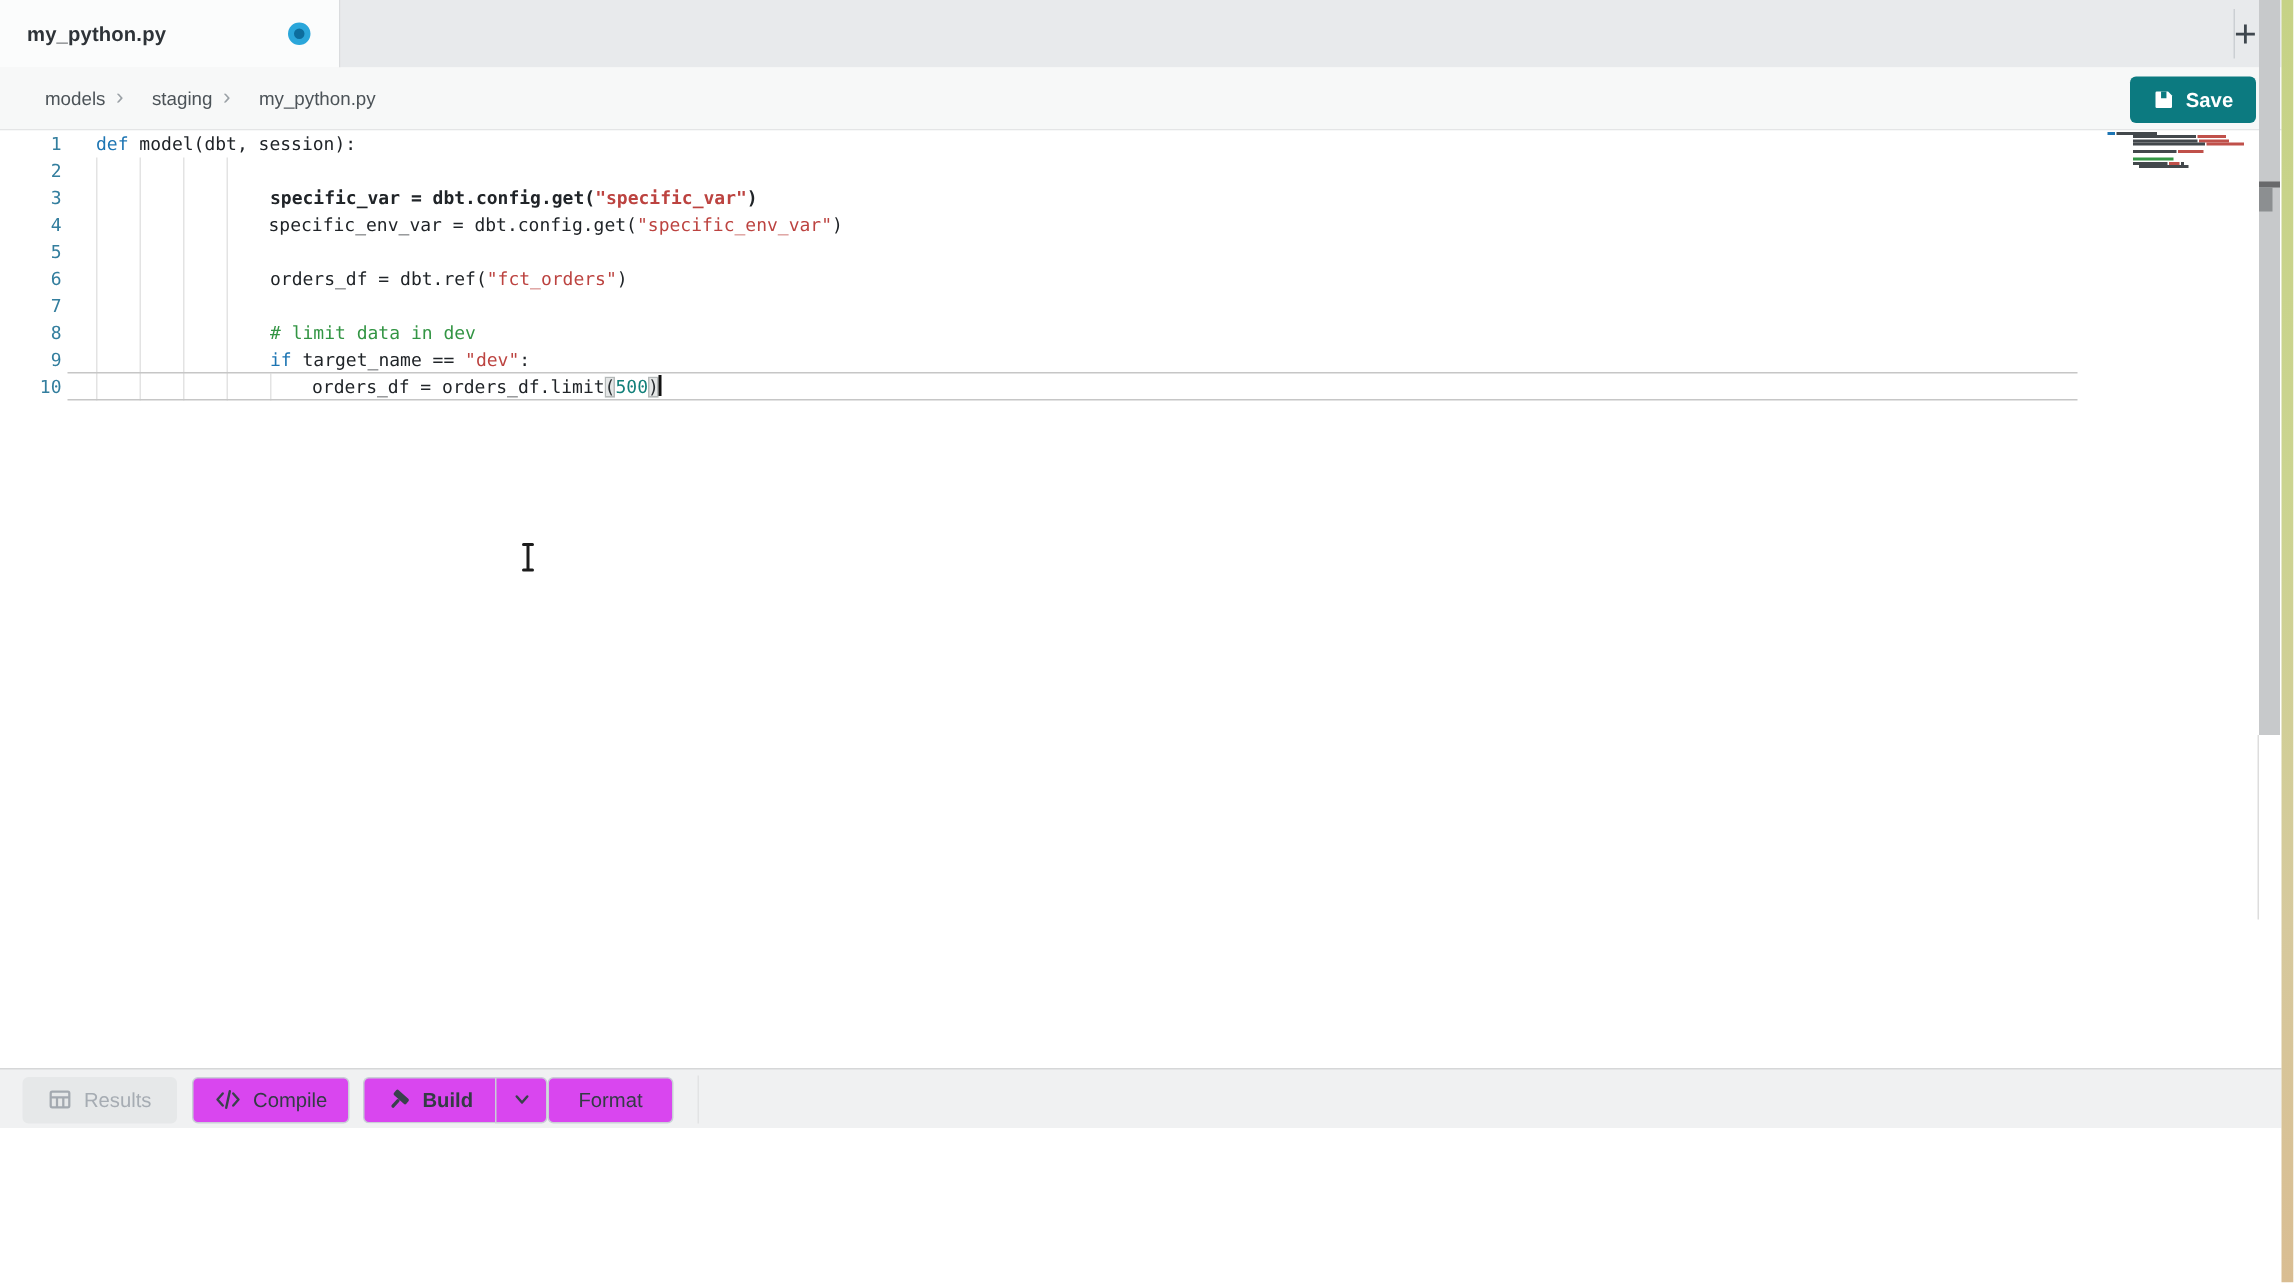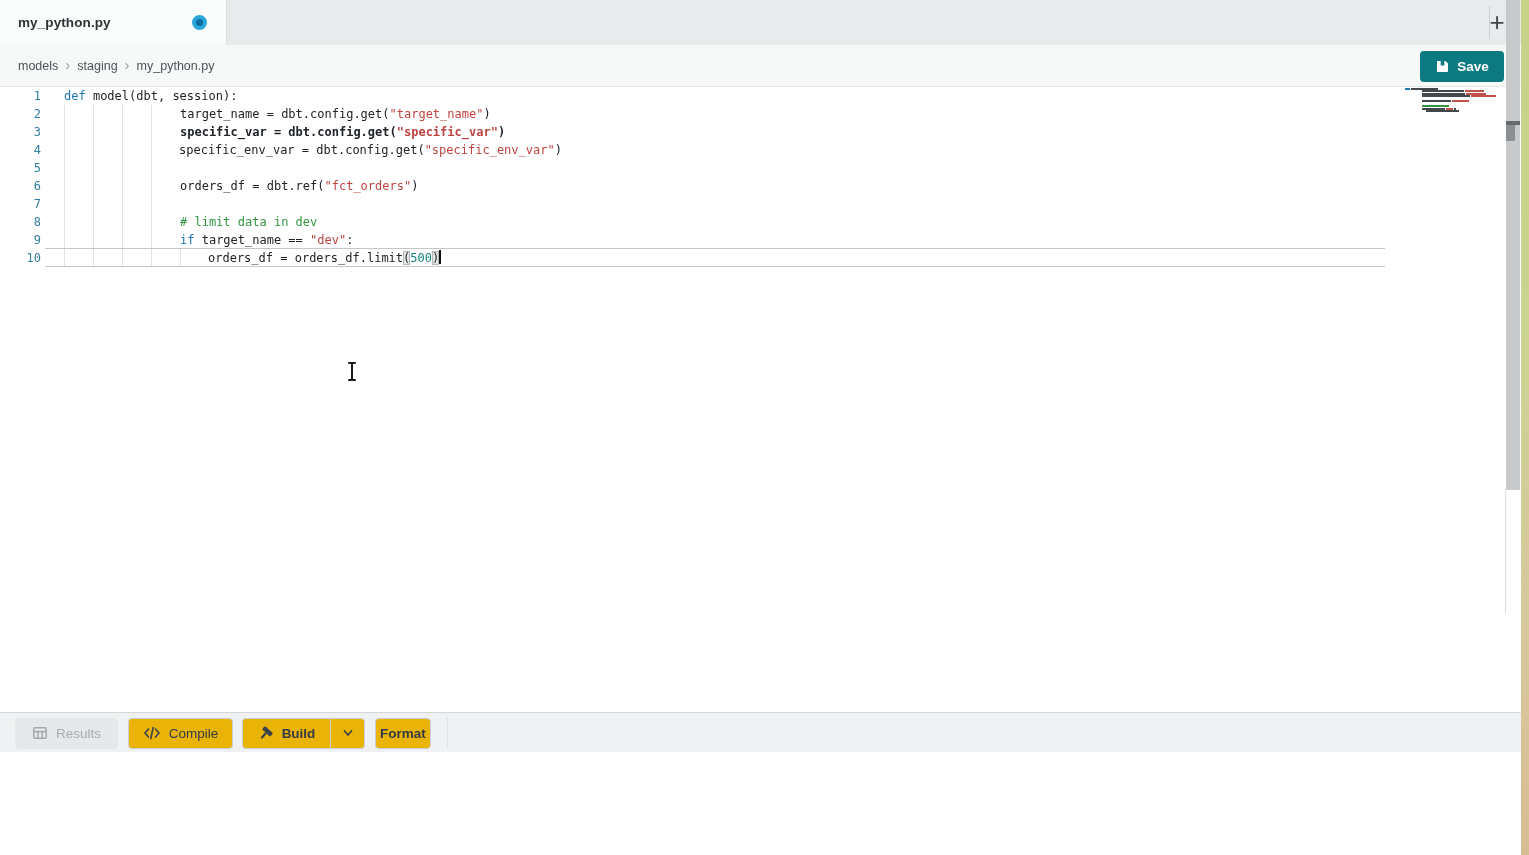--- a/index.html
+++ b/index.html
@@ -9,21 +9,21 @@
   
   .tabbar{position:absolute;left:0;top:0;width:1521px;height:45px;background:#e8eaec;}
   .active-tab{position:absolute;left:0;top:0;width:227px;height:45px;background:#fbfcfc;display:flex;align-items:center;padding-left:18px;box-sizing:border-box;border-right:1px solid #dadcde;cursor:pointer;}
   .active-tab .title{font-size:13.5px;font-weight:700;color:#2e3338;letter-spacing:.1px;}
   .dirty-dot{position:absolute;left:192px;top:15px;width:15px;height:15px;border-radius:50%;border:4px solid #2aa6da;background:#0d6d9d;box-sizing:border-box;}
   .tab-sep{position:absolute;left:1489px;top:6px;width:1px;height:33px;background:#cbcfd3;}
   .newtab{position:absolute;left:1482px;top:3px;width:30px;height:38px;border:none;background:transparent;font-size:26px;font-weight:300;color:#3f474e;line-height:36px;text-align:center;padding:0;cursor:pointer;}
 
   
   .crumbbar{position:absolute;left:0;top:45px;width:1521px;height:42px;background:#f7f8f8;border-bottom:1px solid #e4e5e6;box-sizing:border-box;display:flex;align-items:center;padding-left:18px;gap:7px;font-size:12.5px;color:#4c5358;}
-  .crumb{cursor:pointer;}
+  .crumb{cursor:pointer;margin-left:12px;}
   .crumb-sep{color:#9aa0a5;font-size:15px;line-height:1;margin-top:-2px;}
   .save-btn{position:absolute;left:1420px;top:51px;width:84px;height:31px;background:var(--teal,#0c7a80);border:none;border-radius:4px;color:#fff;display:flex;align-items:center;justify-content:center;gap:7px;font-size:13.5px;font-weight:600;font-family:"Liberation Sans",sans-serif;cursor:pointer;}
 
   
   .editor{position:absolute;left:0;top:87px;width:1521px;height:624px;background:#fff;overflow:hidden;}
   .code-lines{position:absolute;left:0;top:0;}
   .code-line{height:18px;display:flex;font-family:"DejaVu Sans Mono","Liberation Mono",monospace;font-size:12px;line-height:18px;color:#202428;width:1385px;position:relative;white-space:pre;}
   .gutter{width:41px;text-align:right;color:var(--lineno,#337e9e);flex:none;}
   .line-text{margin-left:23px;}
   .tk-kw{color:var(--kw,#1d75b3);}
@@ -58,28 +58,28 @@
 
   
   .ibeam{position:absolute;left:346px;top:361px;width:12px;height:21px;pointer-events:none;}
   .ibeam .stem{position:absolute;left:5px;top:2px;width:2px;height:17px;background:#1c1c1c;}
   .ibeam::before,.ibeam::after{content:"";position:absolute;left:2px;width:8px;height:2px;background:#1c1c1c;border-radius:1px;}
   .ibeam::before{top:1px;}
   .ibeam::after{bottom:1px;}
 
   
   .toolbar{position:absolute;left:0;top:712px;width:1521px;height:40px;background:#f0f1f2;border-top:1px solid #d6d7d8;box-sizing:content-box;display:flex;align-items:center;}
-  .btn{height:31px;border-radius:4px;display:flex;align-items:center;justify-content:center;gap:8px;font-size:13.5px;color:#333c44;font-family:"Liberation Sans",sans-serif;background:#eab308;border:1px solid #c9cfd6;box-sizing:border-box;cursor:pointer;padding:0;}
+  .btn{height:31px;border-radius:4px;display:flex;align-items:center;justify-content:center;gap:8px;font-size:13.5px;color:#333c44;font-family:"Liberation Sans",sans-serif;background:#d946ef;border:1px solid #c9cfd6;box-sizing:border-box;cursor:pointer;padding:0;}
   .btn.disabled{background:#e6e8e9;border-color:#e6e8e9;color:#a6acb3;cursor:default;}
   .btn-preview{margin-left:15px;width:103px;}
   .btn-compile{margin-left:10px;width:105px;}
   .build-group{margin-left:9px;display:flex;}
   .btn-build{width:88px;border-radius:4px 0 0 4px;border-right:none;font-weight:bold;}
   .btn-build-caret{width:35px;border-radius:0 4px 4px 0;}
-  .btn-format{margin-left:10px;width:56px;font-weight:bold;}
+  .btn-format{width:84px;}
   .tool-divider{margin-left:16px;width:1px;height:32px;background:#e2e3e4;}
   .panel-tabs{display:flex;margin-left:15px;height:40px;}
   .ptab{padding:0 15px;height:40px;line-height:40px;font-size:13.5px;color:#39424b;position:relative;cursor:pointer;white-space:nowrap;}
   .ptab.active span{display:inline-block;transform:translateY(-2px);}
   .ptab.active::after{content:"";position:absolute;left:0;right:0;bottom:0;height:3px;background:#99a1ab;}
 
   
   .bottom-panel{position:absolute;left:0;top:752px;width:1521px;height:103px;background:#fff;}
 
   
@@ -121,21 +121,21 @@
   </button>
 
   <div class="editor">
     <div class="guide g1"></div>
     <div class="guide g2"></div>
     <div class="guide g3"></div>
     <div class="guide g4"></div>
     <div class="guide g5"></div>
     <div class="code-lines">
         <div class="code-line"><span class="gutter">1</span><span class="line-text" style="padding-left: 0px;"><span class="tk tk-kw">def</span><span class="tk tk-pl"> model(dbt, session):</span></span></div>
-        <div class="code-line"><span class="gutter">2</span><span class="line-text" style="padding-left: 116px;"><span class="tk tk-pl">target_name = dbt.config.get(</span><span class="tk tk-str">"target_name"</span><span class="tk tk-pl">)</span></span></div>
+        <div class="code-line"><span class="gutter">2</span></div>
         <div class="code-line"><span class="gutter">3</span><span class="line-text" style="padding-left: 116px; font-weight: bold;"><span class="tk tk-pl">specific_var = dbt.config.get(</span><span class="tk tk-str">"specific_var"</span><span class="tk tk-pl">)</span></span></div>
         <div class="code-line"><span class="gutter">4</span><span class="line-text" style="padding-left: 115px;"><span class="tk tk-pl">specific_env_var = dbt.config.get(</span><span class="tk tk-str">"specific_env_var"</span><span class="tk tk-pl">)</span></span></div>
         <div class="code-line"><span class="gutter">5</span><span class="line-text" style="padding-left: 116px;"></span></div>
         <div class="code-line"><span class="gutter">6</span><span class="line-text" style="padding-left: 116px;"><span class="tk tk-pl">orders_df = dbt.ref(</span><span class="tk tk-str">"fct_orders"</span><span class="tk tk-pl">)</span></span></div>
         <div class="code-line"><span class="gutter">7</span><span class="line-text" style="padding-left: 116px;"></span></div>
         <div class="code-line"><span class="gutter">8</span><span class="line-text" style="padding-left: 116px;"><span class="tk tk-com"># limit data in dev</span></span></div>
         <div class="code-line"><span class="gutter">9</span><span class="line-text" style="padding-left: 116px;"><span class="tk tk-kw">if</span><span class="tk tk-pl"> target_name == </span><span class="tk tk-str">"dev"</span><span class="tk tk-pl">:</span></span></div>
         <div class="code-line active"><span class="gutter">10</span><span class="line-text" style="padding-left: 144px;"><span class="tk tk-pl">orders_df = orders_df.limit</span><span class="tk tk-br">(</span><span class="tk tk-num">500</span><span class="tk tk-br">)</span><span class="tk tk-caret"></span></span></div>
       </div>
     <div class="minimap">

